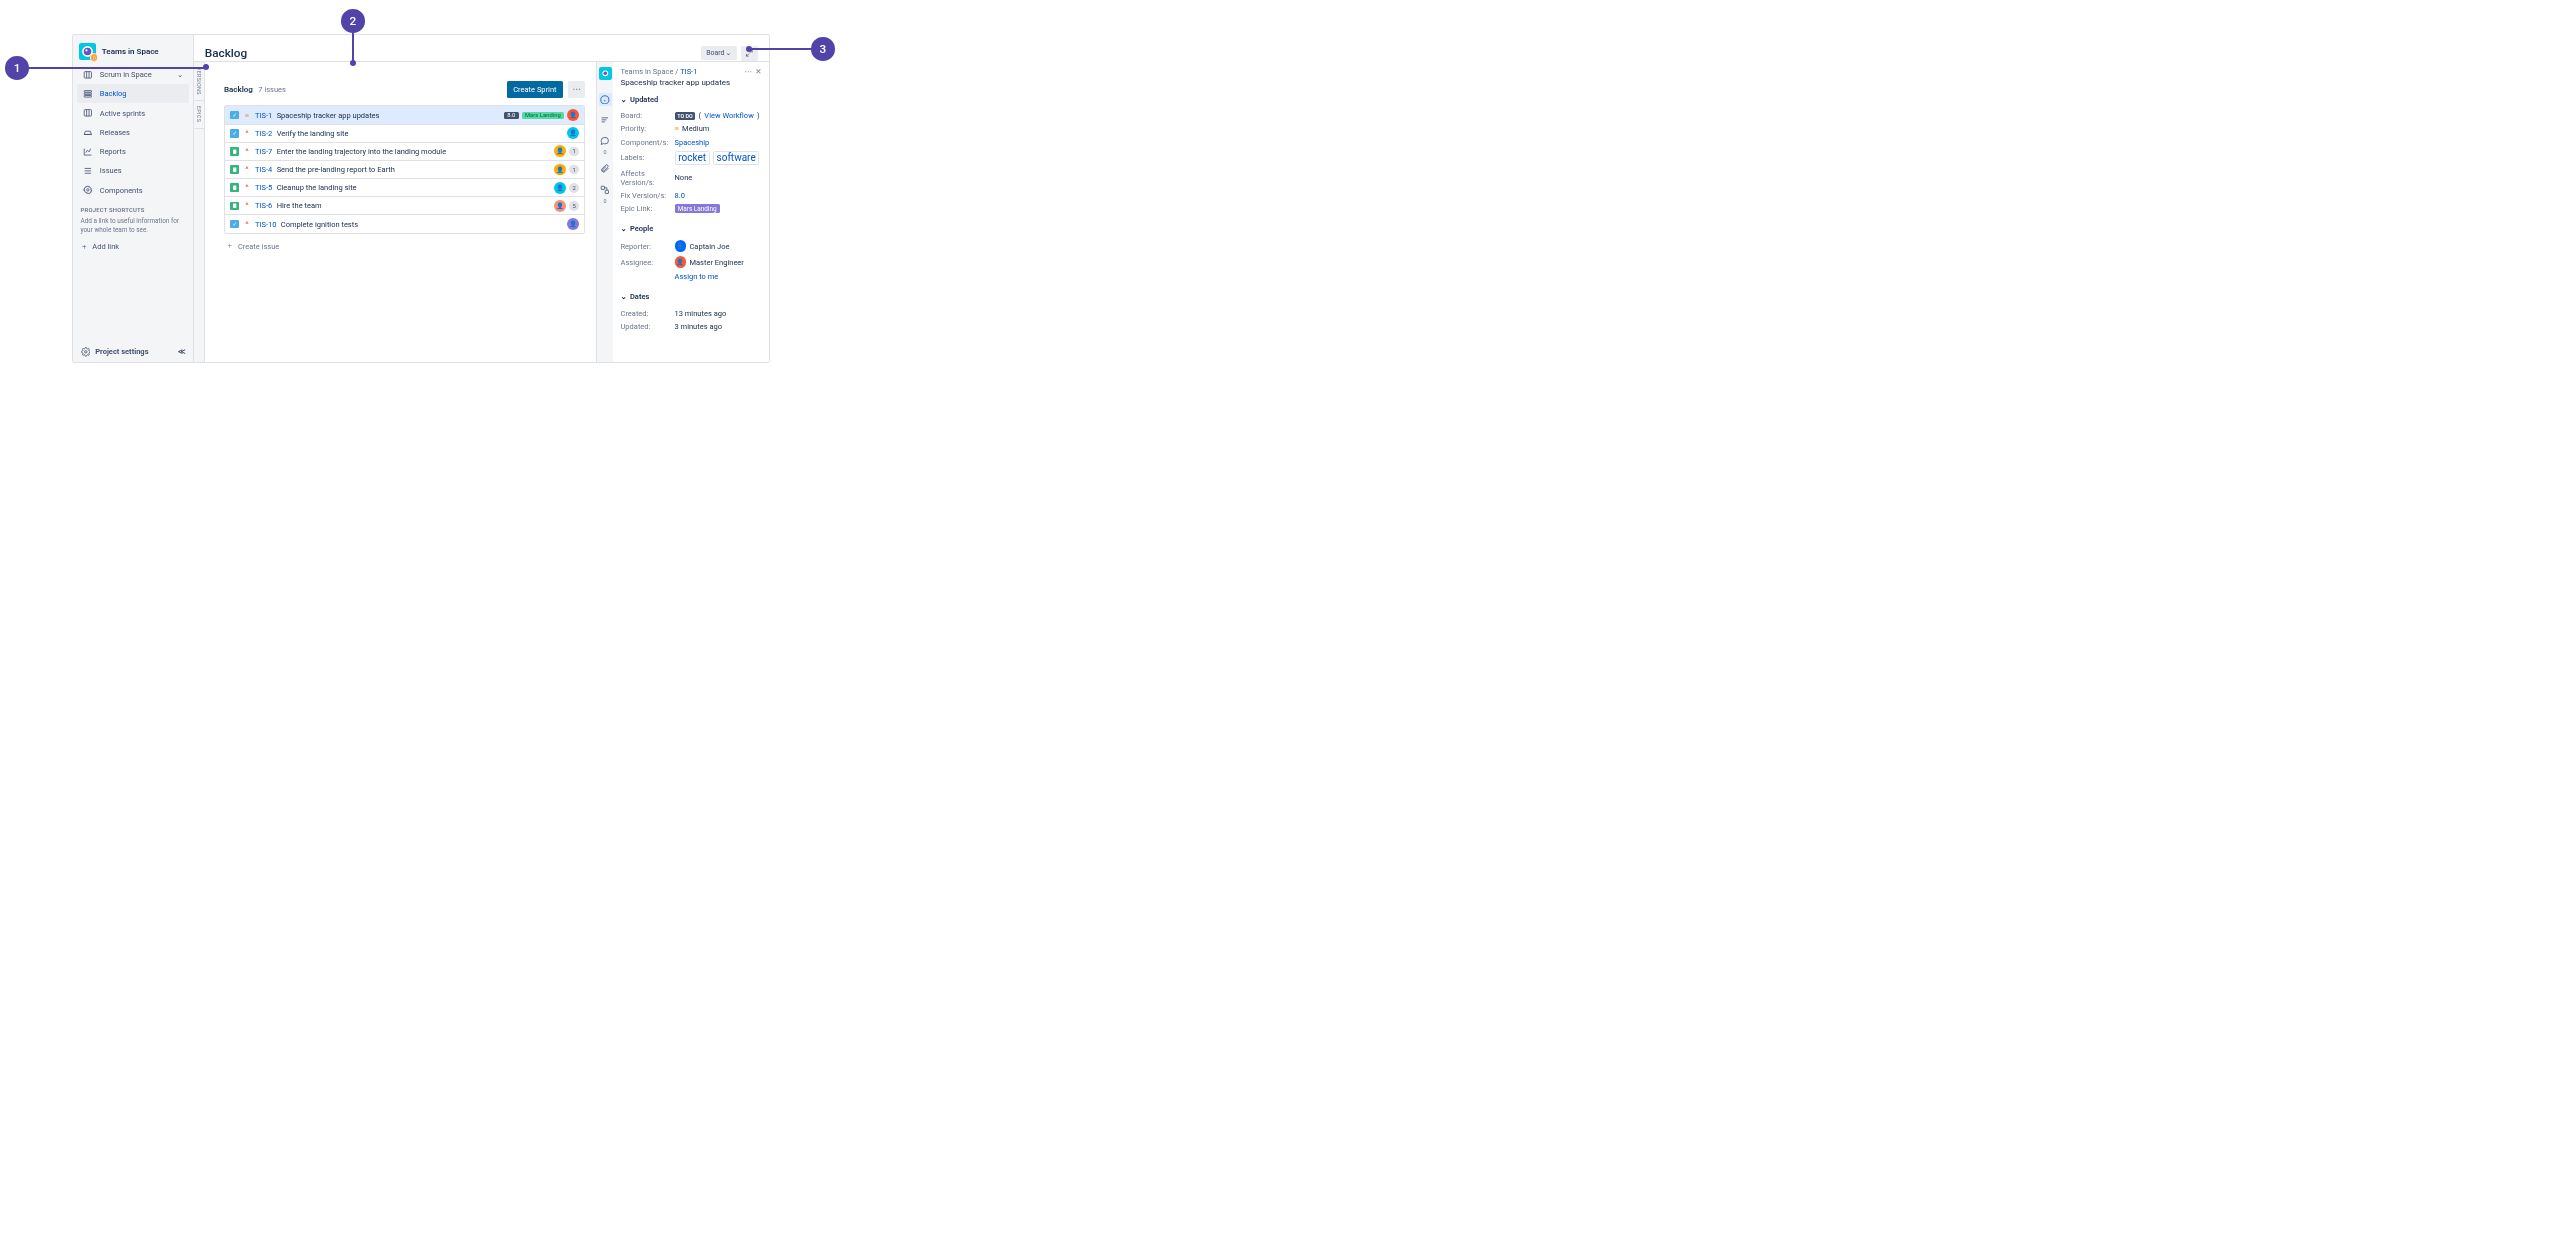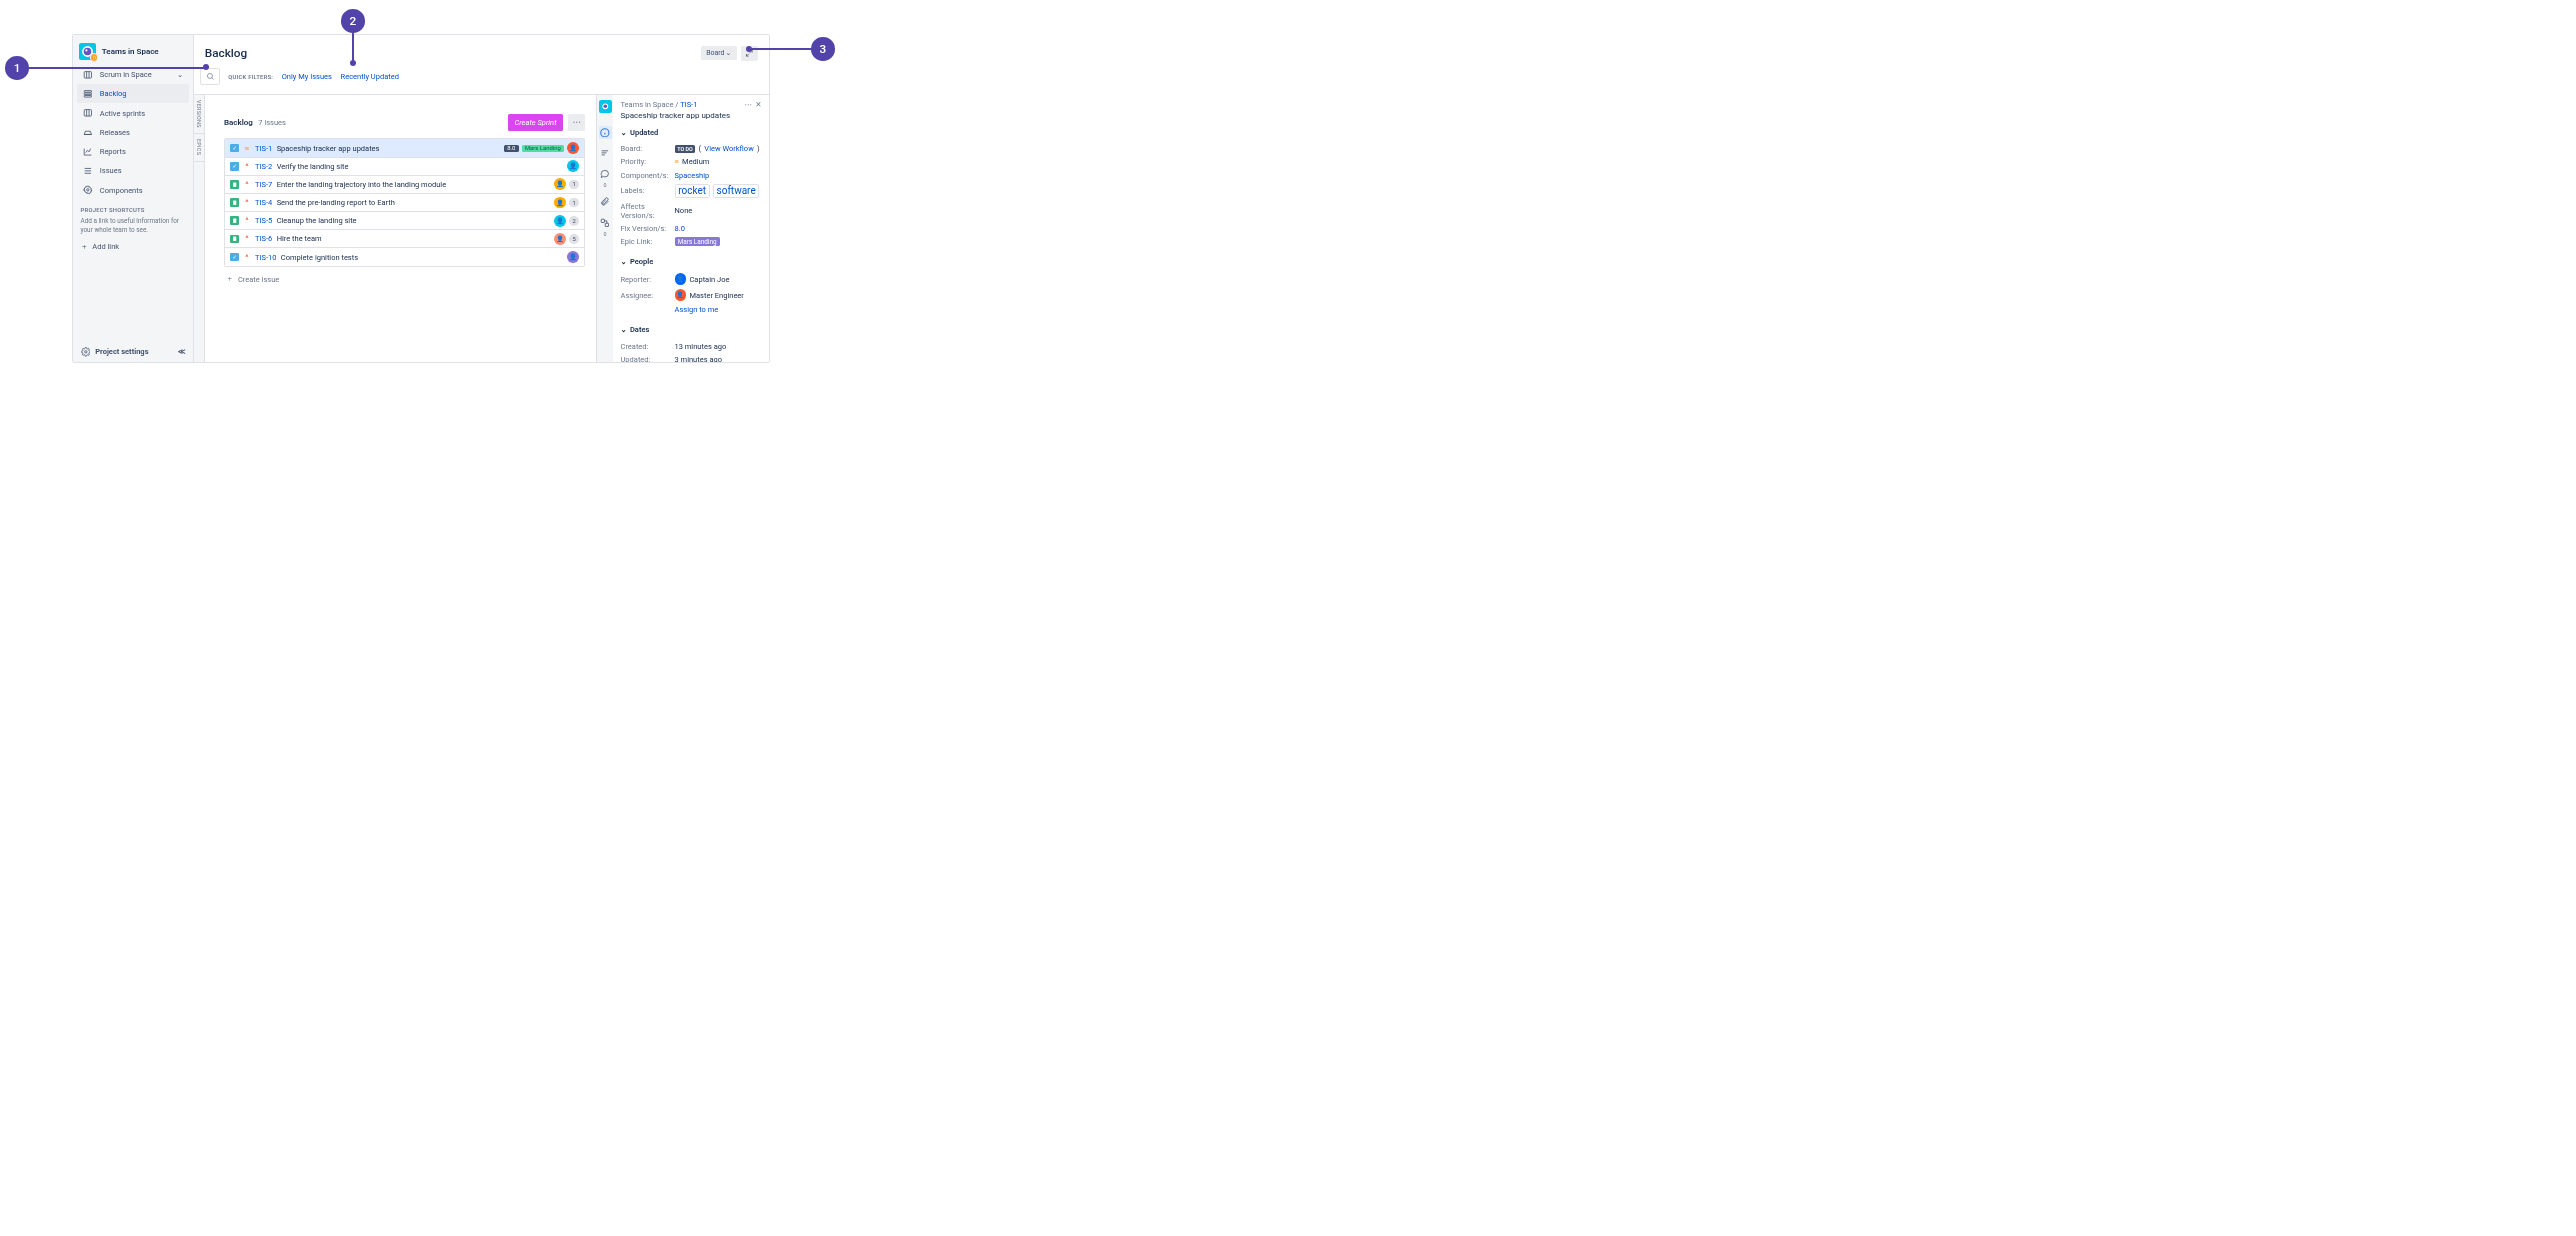--- a/index.html
+++ b/index.html
@@ -44,21 +44,21 @@
 .qf-link { color:#0052cc; font-size:7.5px; cursor:pointer; }
 
 .content-area { flex:1; display:flex; border-top:0.5px solid #dfe1e6; }
 .rail { width:10.7px; background:#f4f5f7; border-right:0.5px solid #dfe1e6; display:flex; flex-direction:column; }
 .rail-tab { writing-mode: vertical-rl; text-orientation: mixed; font-size:5.4px; color:#6b778c; padding:5.4px 1.6px; text-align:center; letter-spacing:0.3px; border-bottom:0.5px solid #dfe1e6; background:#f4f5f7; text-transform:uppercase;}
 
 .backlog-area { flex:1; padding: 19.3px 10.7px 10.7px 19.3px; overflow:auto;}
 .backlog-header { display:flex; align-items:center; gap:5.4px; margin-bottom:7.5px;}
 .backlog-title { font-weight:600; font-size:8px;}
 .backlog-count { color:#6b778c; font-size:7.5px;}
-.create-sprint-btn { margin-left:auto; background:#d946ef; color:#fff; border:none; padding:3.8px 6.4px; border-radius:1.6px; font-size:7.5px; cursor:pointer;font-style:italic;}
+.create-sprint-btn { margin-left:auto; background:#0369a1; color:#fff; border:none; padding:3.8px 6.4px; border-radius:1.6px; font-size:7.5px; cursor:pointer;}
 .more-btn { background:#ebecf0; border:none; width:17px; height:17px; border-radius:1.6px; cursor:pointer; color:#42526e; font-size:8.6px;}
 
 .issue-list { border:0.5px solid #dfe1e6; border-radius:1.6px; }
 .issue-row { display:flex; align-items:center; padding:2.7px 5.4px; border-bottom:0.5px solid #dfe1e6; gap:4.3px; font-size:7.5px; min-height:14.5px;}
 .issue-row:last-child { border-bottom:none; }
 .issue-row.selected { background:#deebff; }
 .issue-type { width:8.6px; height:8.6px; border-radius:1.1px; display:flex; align-items:center; justify-content:center; font-size:5.4px; color:#fff;}
 .type-task { background:#4bade8; }
 .type-story { background:#36b37e; }
 .prio { width:7.5px; height:7.5px; display:flex; align-items:center; justify-content:center;}
@@ -236,33 +236,20 @@
           </button>
         <button class="fs-btn">
             <span>
               <svg width="8.6" height="8.6" viewBox="0 0 24 24" fill="none" stroke="currentColor" stroke-width="2">
                 <path d="M4 14v6h6M20 10V4h-6M4 20l7-7M20 4l-7 7"></path>
               </svg>
             </span>
           </button>
       </div>
     </div>
-    <div class="filterbar">
-      <div class="search-wrap">
-        <span>
-            <svg width="8.6" height="8.6" viewBox="0 0 24 24" fill="none" stroke="#6b778c" stroke-width="2">
-              <circle cx="11" cy="11" r="7"></circle>
-              <line x1="21" y1="21" x2="16" y2="16"></line>
-            </svg>
-          </span>
-      </div>
-      <span class="qf-label">Quick Filters:</span>
-      <span class="qf-link">Only My Issues</span>
-      <span class="qf-link">Recently Updated</span>
-    </div>
 
     <div class="content-area">
       <div class="rail">
         <div class="rail-tab">Versions</div>
         <div class="rail-tab">Epics</div>
       </div>
 
       <div class="backlog-area">
         <div class="backlog-header">
           <span class="backlog-title">Backlog</span>

